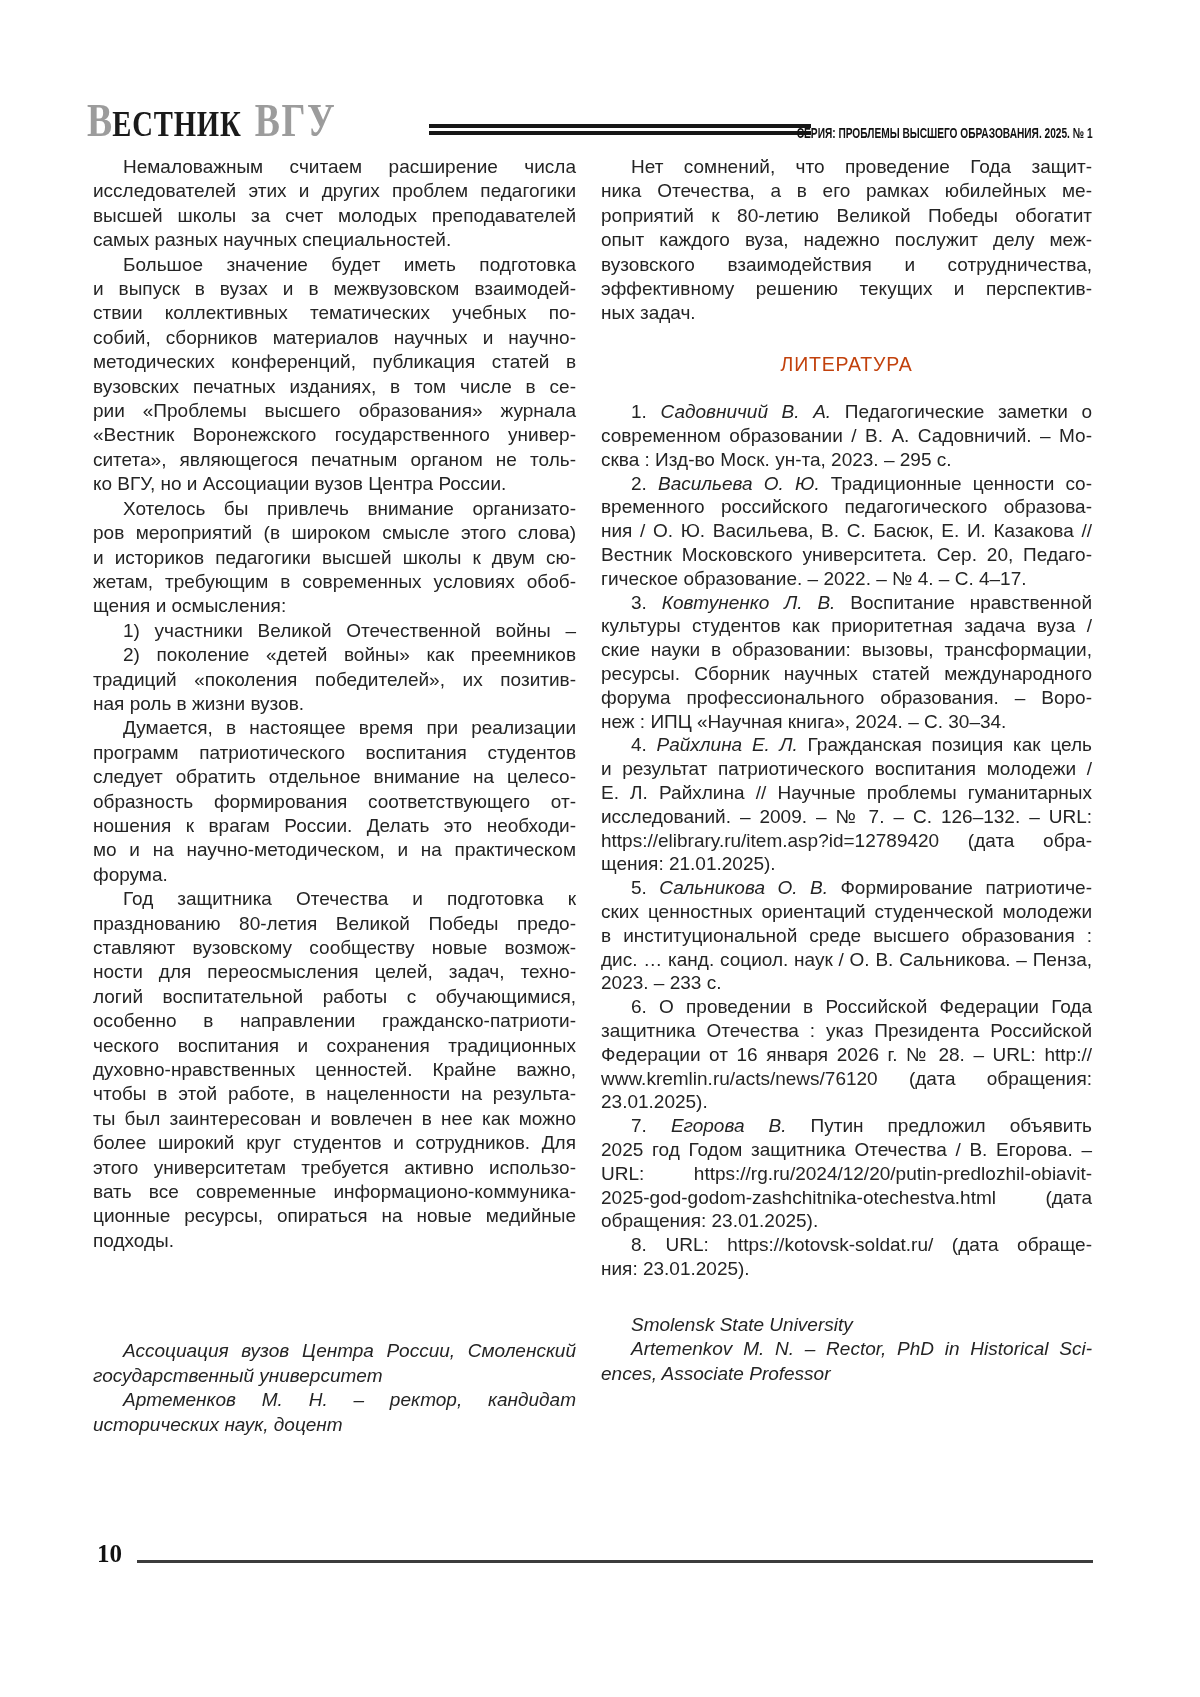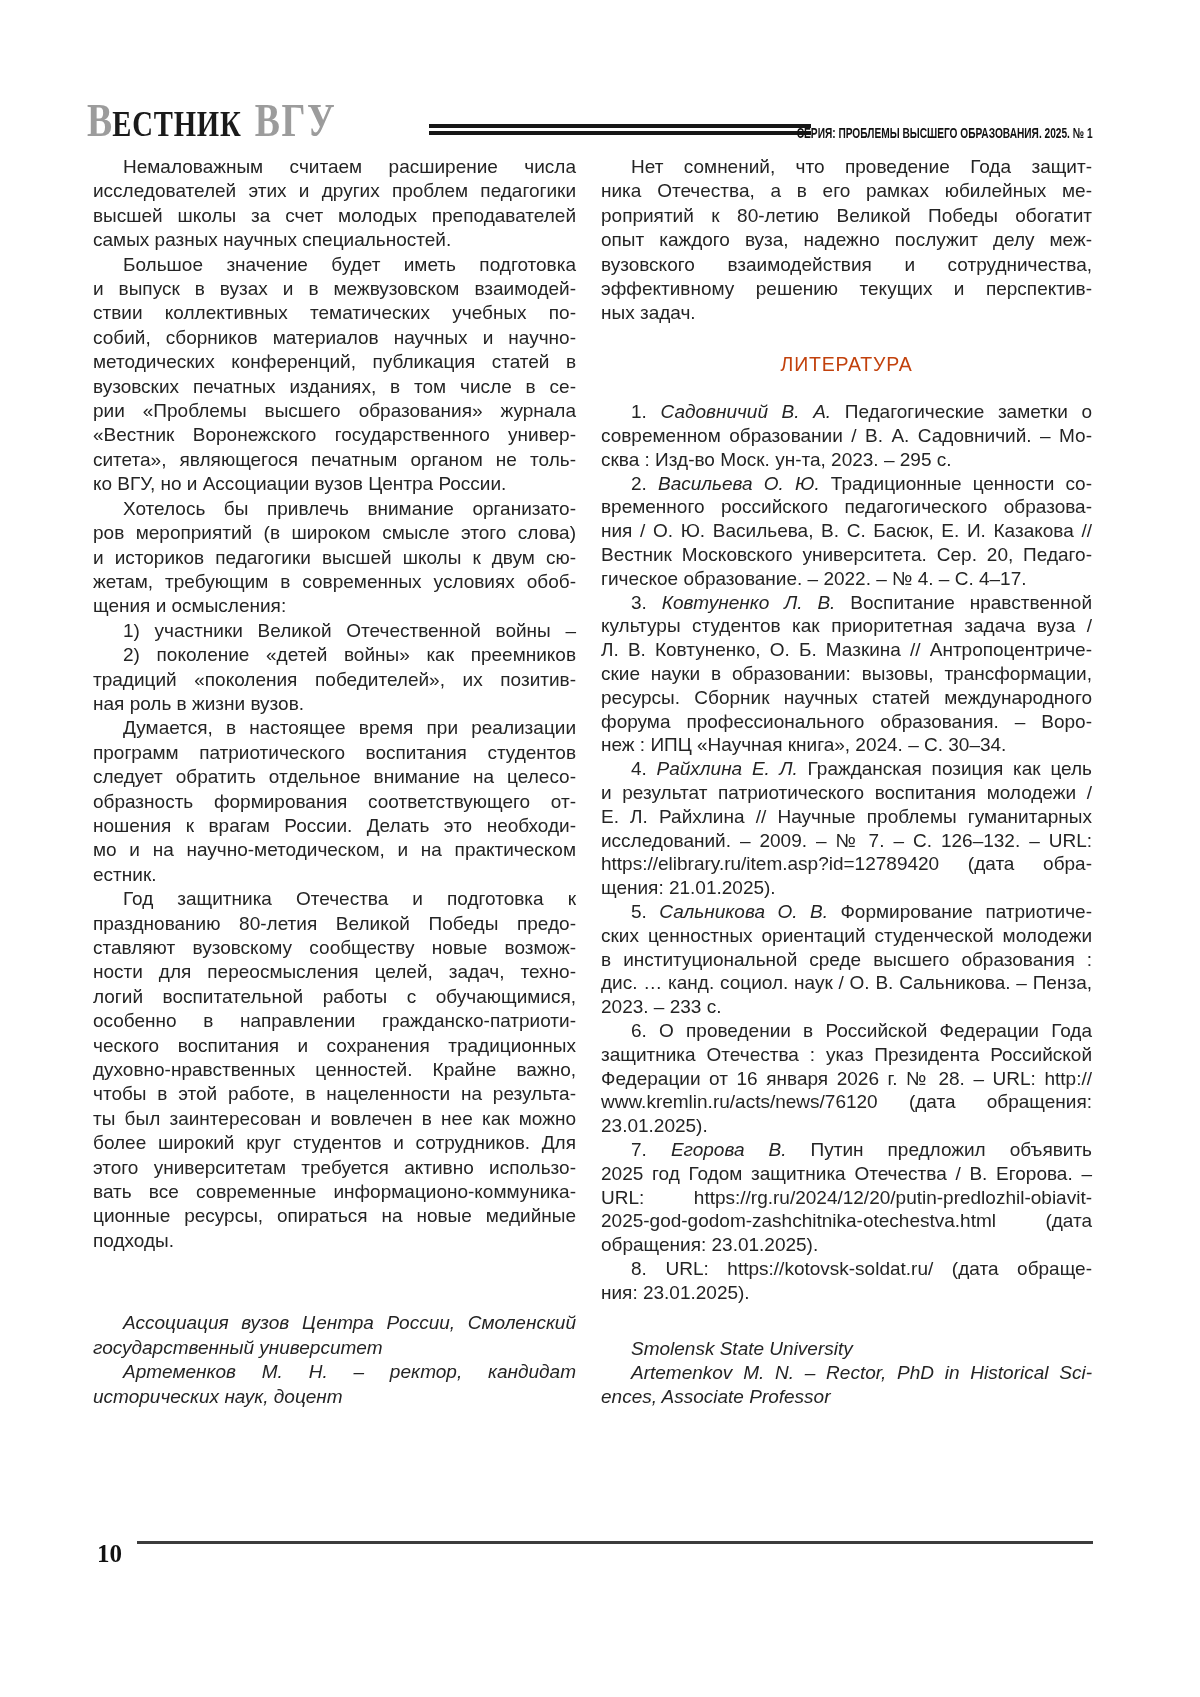--- a/index.html
+++ b/index.html
@@ -32,24 +32,24 @@
   .col { position:absolute; top:155px; font-size:19px; line-height:24.4px; }
   .col-left  { left:93px; width:483px; }
   .col-right { left:601px; width:491px; }
   .line { text-align:justify; text-align-last:justify; -moz-text-align-last:justify; }
   .line.last { text-align-last:left; -moz-text-align-last:left; }
   .line.ind { text-indent:30px; }
   .it { font-style:italic; }
   .refs .line { line-height:23.8px; }
   .lit-head { text-align:center; font-weight:400; font-size:19.5px; letter-spacing:0.8px; margin:26px 0 24px; color:#c2410c; }
   .sig { font-style:italic; }
-  .sig-ru { margin-top:58px; }
+  .sig-ru { margin-top:86px; }
   .sig-en { margin-top:32px; }
   
-  .pfooter { position:absolute; left:97px; right:107px; top:1541px; display:flex; }
+  .pfooter { position:absolute; left:97px; right:107px; top:1541px; display:flex; align-items:flex-end; }
   .pagenum { font-family:"Liberation Serif","DejaVu Serif",serif; font-weight:700; font-size:25px; line-height:26px; color:#111; flex:none; }
   .frule { flex:1; height:3px; background:#3c3c3c; margin:0 0 4px 15px; }
 </style>
 </head>
 <body>
 
 <div class="page">
 
   <header class="hdr">
     <div class="logo">
@@ -97,21 +97,21 @@
             <div class="line"><span>традиций «поколения победителей», их позитив-</span></div>
             <div class="line last"><span>ная роль в жизни вузов.</span></div>
           </div>
           <div>
             <div class="line ind"><span>Думается, в настоящее время при реализации</span></div>
             <div class="line"><span>программ патриотического воспитания студентов</span></div>
             <div class="line"><span>следует обратить отдельное внимание на целесо-</span></div>
             <div class="line"><span>образность формирования соответствующего от-</span></div>
             <div class="line"><span>ношения к врагам России. Делать это необходи-</span></div>
             <div class="line"><span>мо и на научно-методическом, и на практическом</span></div>
-            <div class="line last"><span>естник.</span></div>
+            <div class="line last"><span>форума.</span></div>
           </div>
           <div>
             <div class="line ind"><span>Год защитника Отечества и подготовка к</span></div>
             <div class="line"><span>празднованию 80-летия Великой Победы предо-</span></div>
             <div class="line"><span>ставляют вузовскому сообществу новые возмож-</span></div>
             <div class="line"><span>ности для переосмысления целей, задач, техно-</span></div>
             <div class="line"><span>логий воспитательной работы с обучающимися,</span></div>
             <div class="line"><span>особенно в направлении гражданско-патриоти-</span></div>
             <div class="line"><span>ческого воспитания и сохранения традиционных</span></div>
             <div class="line"><span>духовно-нравственных ценностей. Крайне важно,</span></div>
@@ -158,21 +158,20 @@
           <div>
             <div class="line ind"><span>2. </span><span class="it">Васильева О. Ю.</span><span> Традиционные ценности со-</span></div>
             <div class="line"><span>временного российского педагогического образова-</span></div>
             <div class="line"><span>ния / О. Ю. Васильева, В. С. Басюк, Е. И. Казакова //</span></div>
             <div class="line"><span>Вестник Московского университета. Сер. 20, Педаго-</span></div>
             <div class="line last"><span>гическое образование. – 2022. – № 4. – С. 4–17.</span></div>
           </div>
           <div>
             <div class="line ind"><span>3. </span><span class="it">Ковтуненко Л. В.</span><span> Воспитание нравственной</span></div>
             <div class="line"><span>культуры студентов как приоритетная задача вуза /</span></div>
-            <div class="line"><span>Л. В. Ковтуненко, О. Б. Мазкина // Антропоцентриче-</span></div>
             <div class="line"><span>ские науки в образовании: вызовы, трансформации,</span></div>
             <div class="line"><span>ресурсы. Сборник научных статей международного</span></div>
             <div class="line"><span>форума профессионального образования. – Воро-</span></div>
             <div class="line last"><span>неж : ИПЦ «Научная книга», 2024. – С. 30–34.</span></div>
           </div>
           <div>
             <div class="line ind"><span>4. </span><span class="it">Райхлина Е. Л.</span><span> Гражданская позиция как цель</span></div>
             <div class="line"><span>и результат патриотического воспитания молодежи /</span></div>
             <div class="line"><span>Е. Л. Райхлина // Научные проблемы гуманитарных</span></div>
             <div class="line"><span>исследований. – 2009. – № 7. – С. 126–132. – URL:</span></div>

